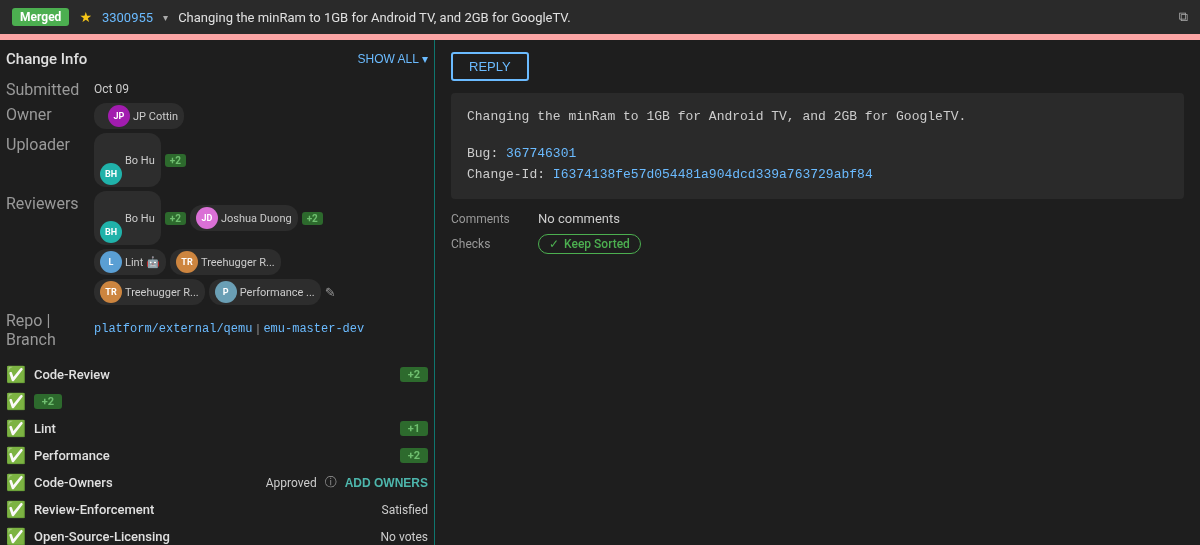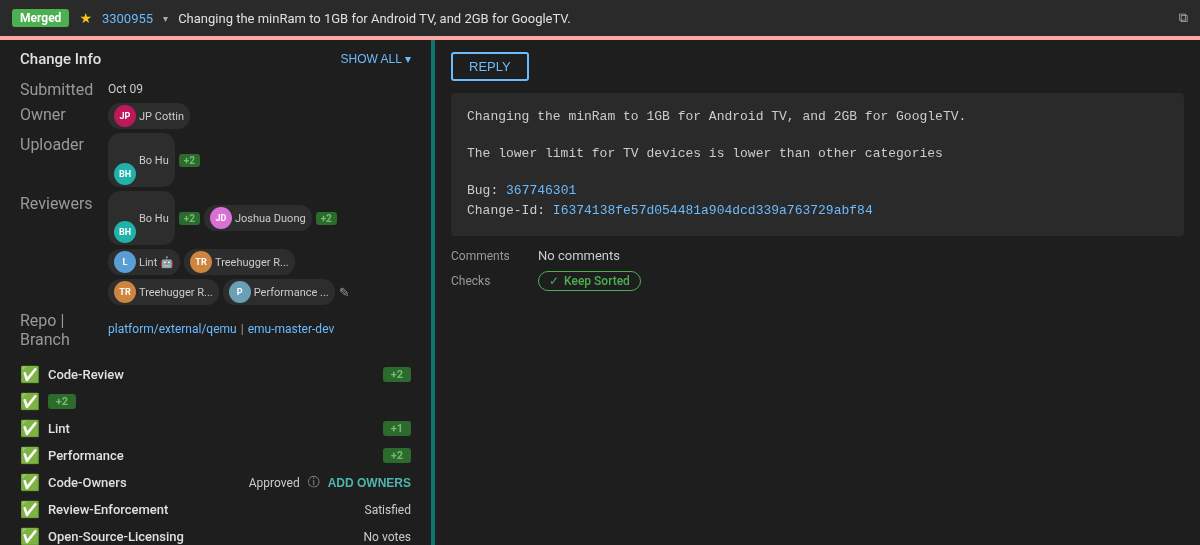--- a/index.html
+++ b/index.html
@@ -9,21 +9,21 @@
       font-family: 'Roboto', Arial, sans-serif;
       font-size: 13px;
       width: 1200px;
       height: 545px;
       overflow: hidden;
     }
 
     
     .top-bar {
       background: #2a2a2a;
-      border-bottom: 4px solid #fca5a5;
+      border-bottom: 6px solid #fca5a5;
       display: flex;
       align-items: center;
       padding: 6px 12px;
       gap: 10px;
       height: 40px;
     }
     .merged-badge {
       background: #4caf50;
       color: #fff;
       font-size: 12px;
@@ -48,22 +48,22 @@
     
     .main-layout {
       display: flex;
       height: calc(545px - 40px);
     }
 
     
     .left-panel {
       width: 435px;
       min-width: 435px;
-      border-right: 4px solid #0f766e;
-      padding: 10px 20px;
+      border-right: 1px solid #0f766e;
+      padding: 10px 6px;
       overflow-y: auto;
     }
 
     .change-info-header {
       display: flex;
       align-items: center;
       justify-content: space-between;
       margin-bottom: 10px;
     }
     .change-info-title {
@@ -107,21 +107,21 @@
       height: 22px;
       border-radius: 50%;
       display: inline-flex;
       align-items: center;
       justify-content: center;
       font-size: 9px;
       font-weight: bold;
       color: #fff;
       flex-shrink: 0;
     }
-    .avatar-jp { background: #be185d; }
+    .avatar-jp { background: #a21caf; margin-left: 8px; }
     .avatar-bo { background: #20b2aa; margin-top: 28px; }
     .avatar-jd { background: #da70d6; text-align: right; }
     .avatar-lint { background: #5a9fd4; }
     .avatar-tree { background: #cd853f; }
     .avatar-perf { background: #6a9fb5; }
 
     .vote-badge {
       background: #2d6a2d;
       color: #6fbf6f;
       font-size: 10px;
@@ -136,20 +136,21 @@
       background: #2d2d2d;
       border-radius: 12px;
       padding: 2px 6px;
       font-size: 11px;
       color: #ccc;
     }
     .repo-link {
       color: #6bbbff;
       text-decoration: none;
       font-size: 12px;
+      font-family: Liberation Mono, monospace;
     }
 
     
     .submit-req-title {
       color: #e0e0e0;
       font-size: 14px;
       font-weight: 500;
       margin-bottom: 8px;
     }
     .req-row {
@@ -407,21 +408,20 @@
         <span class="req-novotes">No votes</span>
       </div>
     </div>
   </div>
 
   <div class="right-panel">
     <button class="reply-btn">REPLY</button>
 
     <div class="commit-message">
       <div style="margin-bottom:16px;">Changing the minRam to 1GB for Android TV, and 2GB for GoogleTV.</div>
-      <div style="margin-bottom:16px;">The lower limit for TV devices is lower than other categories</div>
       <div>
         <span>Bug:</span>
         <span> </span>
         <a class="commit-link">367746301</a>
       </div>
       <div>
         <span>Change-Id:</span>
         <span> </span>
         <a class="commit-link">I6374138fe57d054481a904dcd339a763729abf84</a>
       </div>

